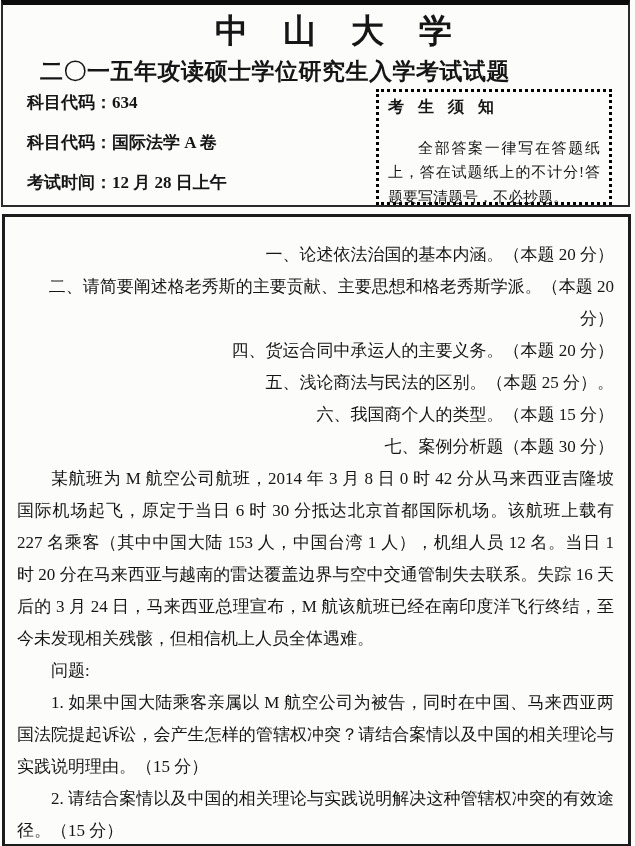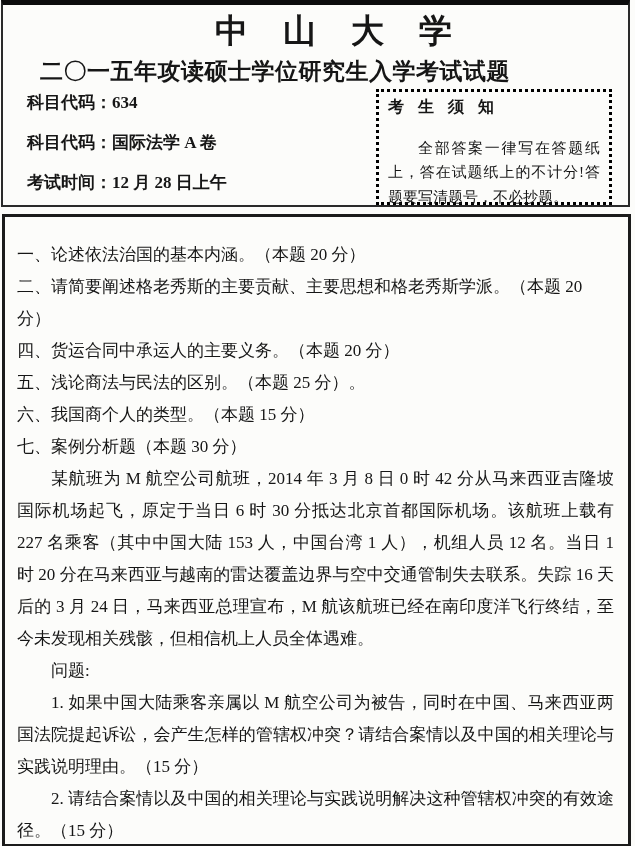--- a/index.html
+++ b/index.html
@@ -35,21 +35,21 @@
     background:#fcfcfa;
   }
   .notice-title { font-size:16px; font-weight:bold; letter-spacing:5px; }
   .notice-body  { font-size:15px; line-height:1.62; text-indent:2em; margin-top:18px; text-align:justify; }
   
   .main-box {
     position:absolute; top:214px; left:2px; right:4px; bottom:0;
     border:3px solid #1b1b1b; border-bottom-width:2px;
     box-sizing:border-box; padding:22px 14px 0 12px;
   }
-  .q-line   { font-size:17px; line-height:32px; text-align:left; }
+  .q-line   { font-size:17px; line-height:32px; text-align:right; }
   .case-para, .problem { font-size:17px; line-height:32px; text-align:justify; text-indent:2em; }
   .problems-label { font-size:17px; line-height:32px; text-indent:2em; }
 </style>
 </head>
 <body>
 
 <div class="page">
 
   <div class="header-box">
     <div class="uni-title">中　山　大　学</div>

